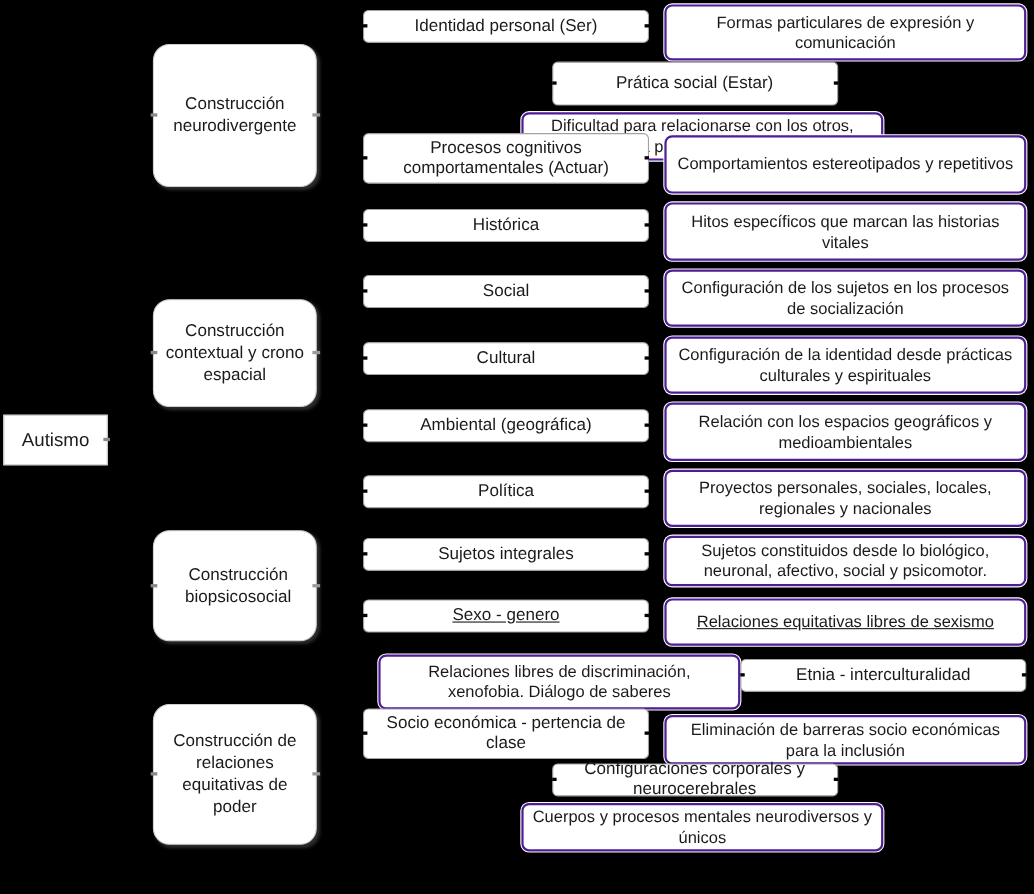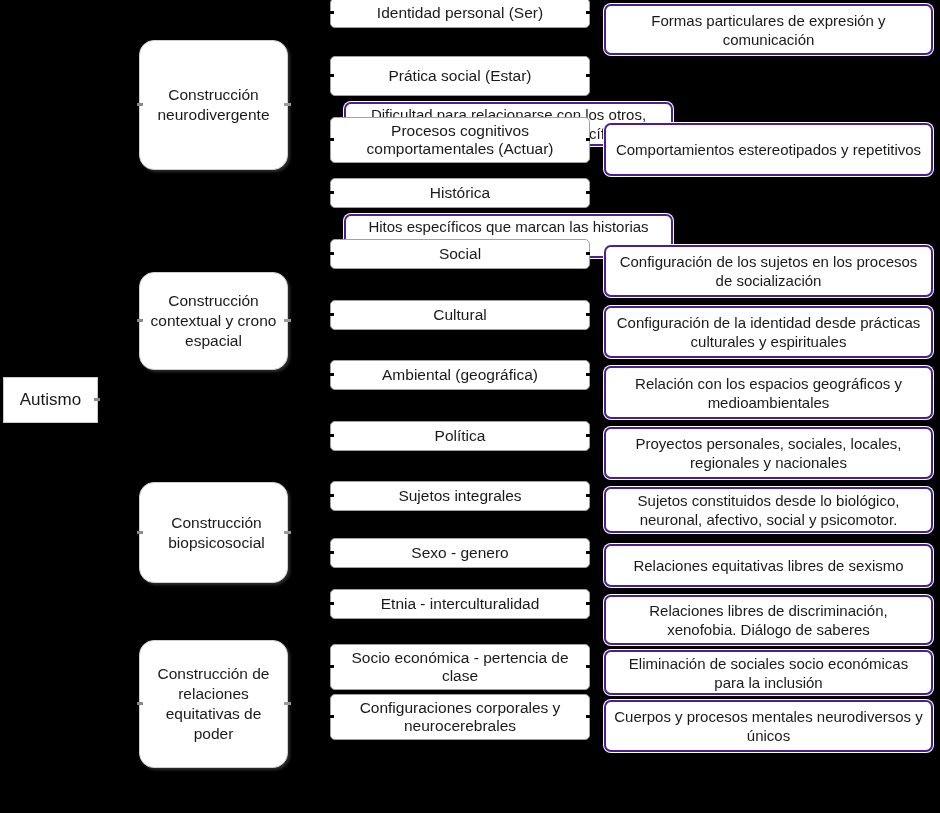--- a/index.html
+++ b/index.html
@@ -51,21 +51,21 @@
   .cat::after {
     content: ""; position: absolute; right: -4px; top: 50%; margin-top: -2px;
     width: 7px; height: 3px; background: #9a9a9a;
   }
   
   .rows {
     position: absolute;
     left: 330px; top: 4px;
     width: 603px;
   }
-  .row { display: flex; align-items: flex-start; }
+  .row { display: flex; align-items: center; }
   .mid {
     width: 260px;
     min-height: 30px;
     border: 1px solid #a2a2a2;
     border-radius: 5px;
     font-size: 15.5px;
     line-height: 18px;
     padding: 4px 5px;
     position: relative;
     transform: translateY(-6px);
@@ -112,21 +112,21 @@
     <div class="row" style="height:52px;margin-bottom:9px;flex-direction:column;">
       <div class="box mid" style="min-height:40px;">Prática social (Estar)</div>
       <div class="box right">Dificultad para relacionarse con los otros, preferencia por personas específicas</div>
     </div>
 
     <div class="row" style="height:53px;margin-bottom:8px;">
       <div class="box mid">Procesos cognitivos comportamentales (Actuar)</div>
       <div class="box right">Comportamientos estereotipados y repetitivos</div>
     </div>
 
-    <div class="row" style="height:53px;margin-bottom:8px;flex-direction:column;">
+    <div class="row" style="height:53px;margin-bottom:8px;">
       <div class="box mid">Histórica</div>
       <div class="box right">Hitos específicos que marcan las historias vitales</div>
     </div>
 
     <div class="row" style="height:52px;margin-bottom:9px;">
       <div class="box mid">Social</div>
       <div class="box right">Configuración de los sujetos en los procesos de socialización</div>
     </div>
 
     <div class="row" style="height:52px;margin-bottom:8px;">
@@ -143,34 +143,34 @@
       <div class="box mid">Política</div>
       <div class="box right">Proyectos personales, sociales, locales, regionales y nacionales</div>
     </div>
 
 
     <div class="row" style="height:46px;margin-bottom:11px;">
       <div class="box mid">Sujetos integrales</div>
       <div class="box right">Sujetos constituidos desde lo biológico, neuronal, afectivo, social y psicomotor.</div>
     </div>
 
-    <div class="row" style="height:43px;margin-bottom:8px;">
+    <div class="row" style="height:43px;margin-bottom:8px;text-decoration:underline;">
       <div class="box mid">Sexo - genero</div>
       <div class="box right">Relaciones equitativas libres de sexismo</div>
     </div>
 
     <div class="row" style="height:50px;margin-bottom:5px;">
+      <div class="box right">Relaciones libres de discriminación, xenofobia. Diálogo de saberes</div>
       <div class="box mid">Etnia - interculturalidad</div>
-      <div class="box right">Relaciones libres de discriminación, xenofobia. Diálogo de saberes</div>
     </div>
 
     <div class="row" style="height:45px;margin-bottom:5px;">
       <div class="box mid">Socio económica - pertencia de clase</div>
-      <div class="box right">Eliminación de sociales socio económicas para la inclusión</div>
+      <div class="box right">Eliminación de barreras socio económicas para la inclusión</div>
     </div>
 
-    <div class="row" style="height:52px;">
+    <div class="row" style="height:52px;flex-direction:column;">
       <div class="box mid">Configuraciones corporales y neurocerebrales</div>
       <div class="box right">Cuerpos y procesos mentales neurodiversos y únicos</div>
     </div>
 
   </div>
 </div>
 
 </body></html>

